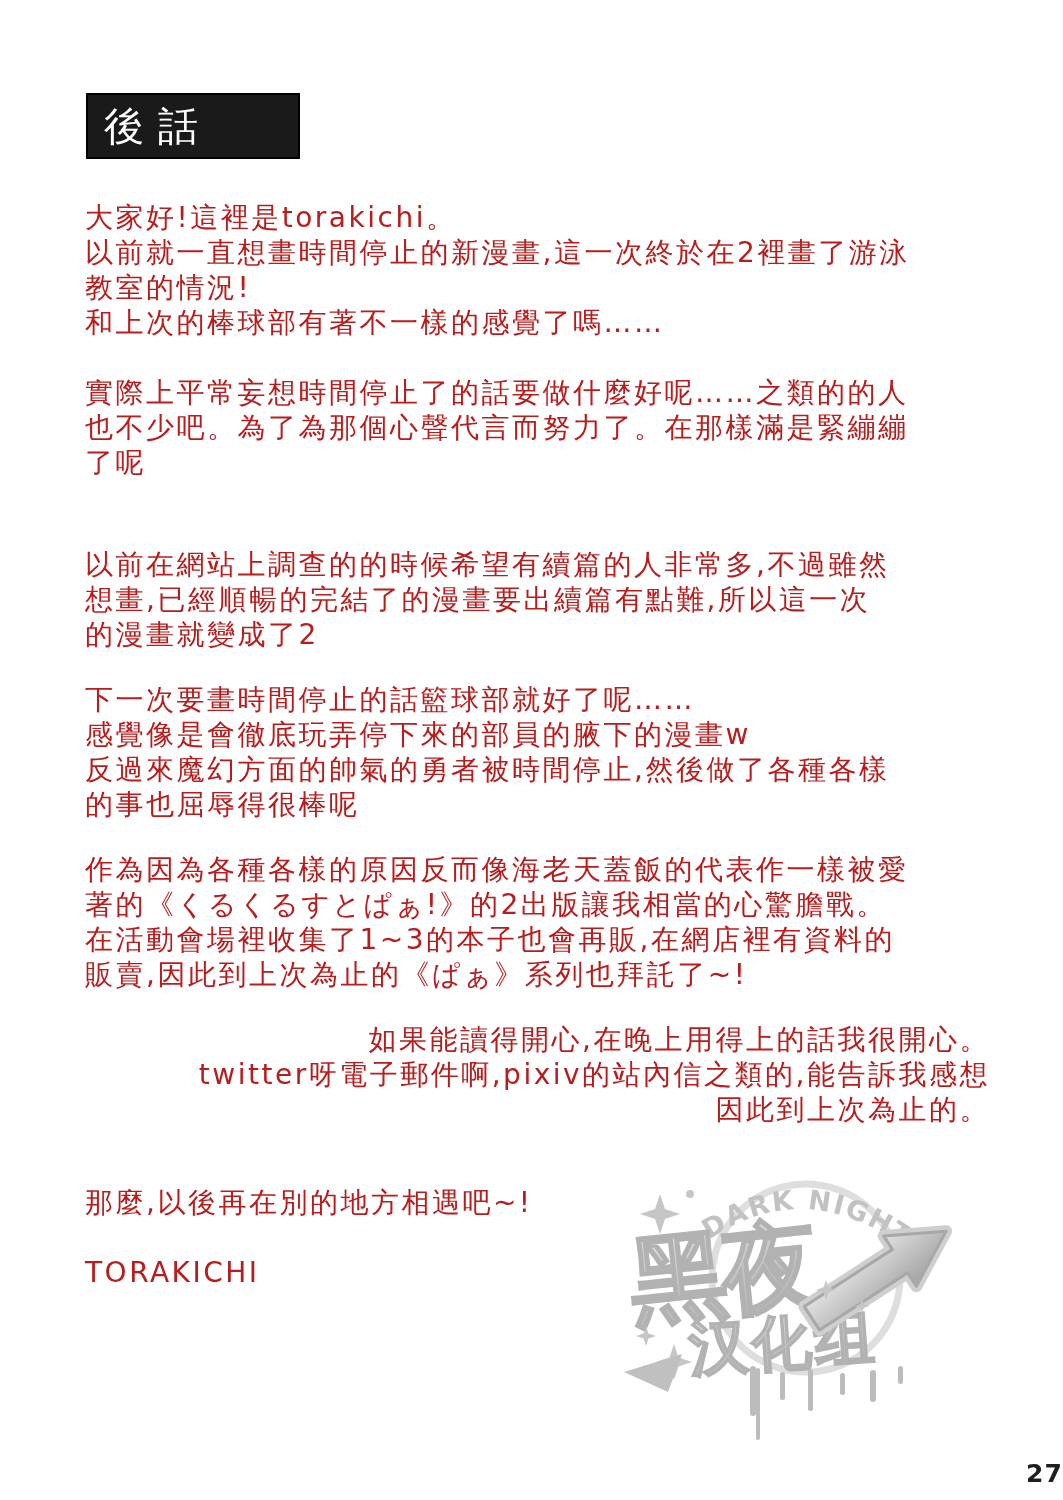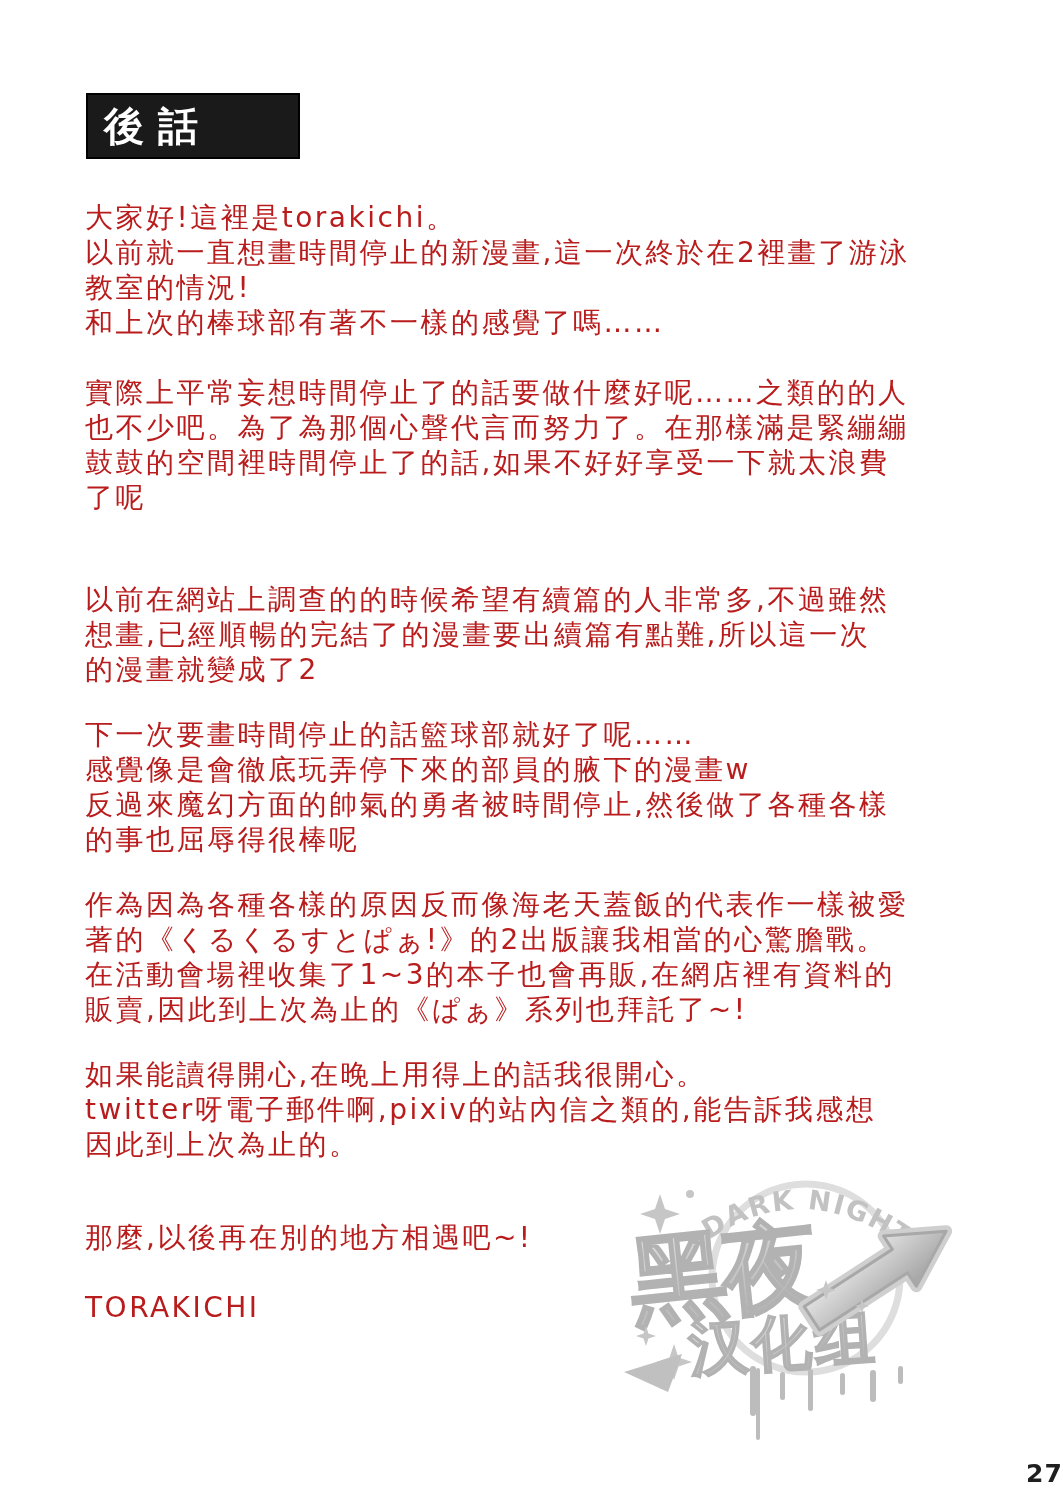--- a/index.html
+++ b/index.html
@@ -20,40 +20,40 @@
     height: 66px;
     background: #1a1a1a;
     border: 2px solid #000000;
     box-sizing: border-box;
     display: flex;
     align-items: center;
   }
   .title-box .title-text {
     color: #ffffff;
     font-size: 40px;
-    font-weight: bold;
+    font-weight: normal;
     letter-spacing: 14px;
     padding-left: 16px;
     line-height: 1;
     white-space: nowrap;
   }
   .content {
     position: absolute;
     left: 85px;
     top: 200px;
     width: 905px;
     font-size: 28px;
     line-height: 35px;
     letter-spacing: 2.5px;
     color: #b91c1c;
   }
   .content .para { margin: 0 0 35px 0; }
   .content .para.gap-xl { margin-bottom: 67px; }
   .content .para.gap-s  { margin-bottom: 30px; }
-  .content .para.gap-l  { margin-bottom: 58px; }
+  .content .para.gap-l  { margin-bottom: 58px; text-align: right; }
   .content .line { white-space: nowrap; }
   .closing-line { margin: 14px 0 35px 0; white-space: nowrap; }
   .signoff .line { white-space: nowrap; }
   .watermark {
     position: absolute;
     left: 610px;
     top: 1166px;
     width: 364px;
     height: 284px;
     pointer-events: none;
@@ -83,21 +83,20 @@
     <div class="para">
       <div class="line">大家好!這裡是torakichi。</div>
       <div class="line">以前就一直想畫時間停止的新漫畫,這一次終於在2裡畫了游泳</div>
       <div class="line">教室的情況!</div>
       <div class="line">和上次的棒球部有著不一樣的感覺了嗎……</div>
     </div>
 
     <div class="para gap-xl">
       <div class="line">實際上平常妄想時間停止了的話要做什麼好呢……之類的的人</div>
       <div class="line">也不少吧。為了為那個心聲代言而努力了。在那樣滿是緊繃繃</div>
-      <div class="line">鼓鼓的空間裡時間停止了的話,如果不好好享受一下就太浪費</div>
       <div class="line">了呢</div>
     </div>
 
     <div class="para gap-s">
       <div class="line">以前在網站上調查的的時候希望有續篇的人非常多,不過雖然</div>
       <div class="line">想畫,已經順暢的完結了的漫畫要出續篇有點難,所以這一次</div>
       <div class="line">的漫畫就變成了2</div>
     </div>
 
     <div class="para gap-s">

